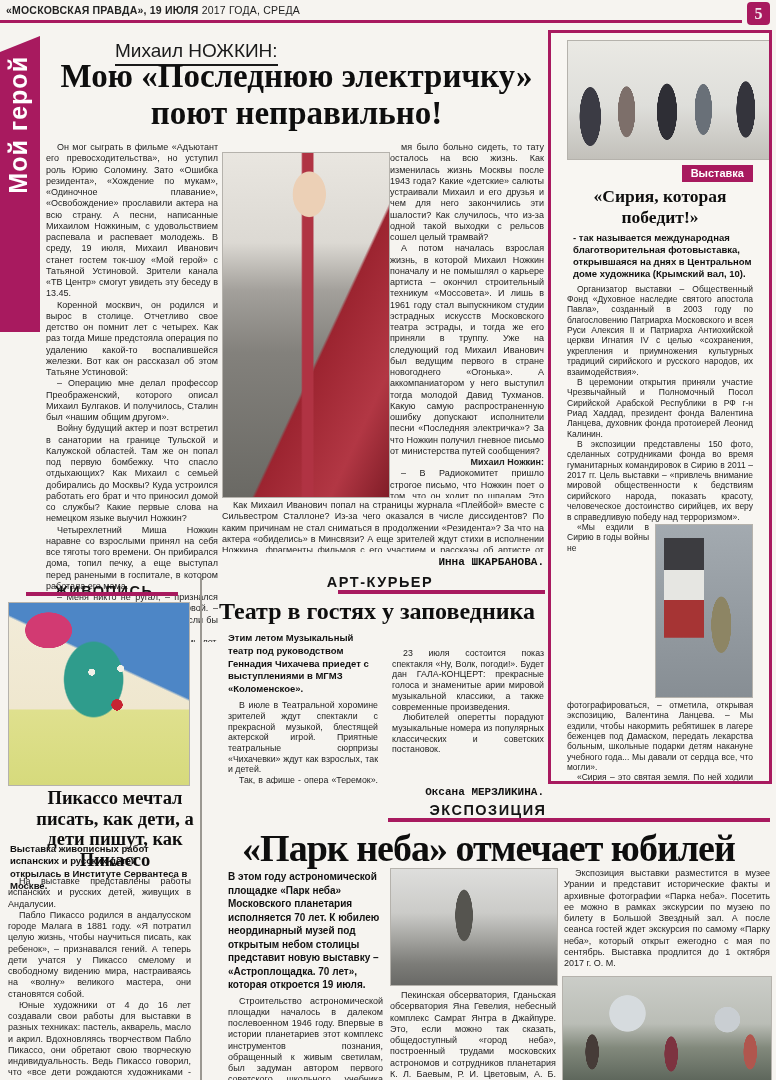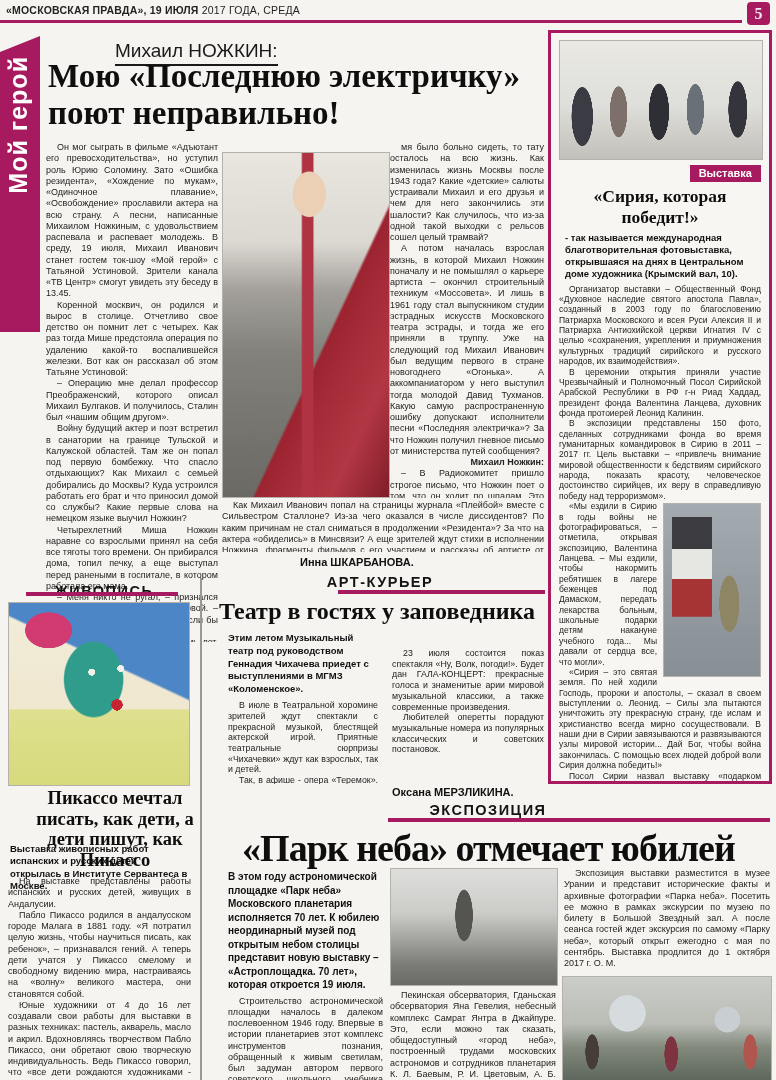--- a/index.html
+++ b/index.html
@@ -17,21 +17,21 @@
 
   
   .rubric-banner{left:0;top:36px;width:40px;height:296px;background:#a81a5f;
                  clip-path:polygon(0 16px,100% 0,100% 100%,0 100%);}
   .rubric-banner span{position:absolute;left:4px;top:20px;writing-mode:vertical-rl;transform:rotate(180deg);
                  color:#fff;font-weight:bold;font-size:25px;letter-spacing:1px;}
 
   
   .bp{font-size:9px;line-height:1.25;text-align:justify;text-indent:11px;margin:0;color:#222;}
   .lead{font-size:9.5px;line-height:1.3;font-weight:bold;margin:0 0 4px 0;color:#111;}
-  .byline{font-family:Liberation Sans, sans-serif;font-weight:bold;font-size:11px;text-align:left;color:#111;}
+  .byline{font-family:Liberation Mono, monospace;font-weight:bold;font-size:11px;text-align:right;color:#111;}
   .serif-head{font-family:"Liberation Serif",serif;font-weight:bold;color:#0e0e0e;}
   .clip{overflow:hidden;}
 
   .rubric-head{font-weight:bold;font-size:14.5px;letter-spacing:1.5px;text-align:center;color:#141414;}
   .rubric-bar{height:4px;background:#a81a5f;}
 
   
   .photo{border:1px solid #b5b2ac;background-repeat:no-repeat;background-size:100% 100%;}
   .ph-syria-group{background-color:#dddcd6;background-image:
      radial-gradient(ellipse 16px 44px at 11% 64%, #3b3b44 66%, rgba(0,0,0,0) 68%),
@@ -64,31 +64,31 @@
   .ph-park-color{background-color:#b9bcb5;background-image:
      radial-gradient(circle 27px at 31% 35%, #d6dbde 66%, rgba(0,0,0,0) 69%),
      radial-gradient(circle 19px at 79% 41%, #c9ced2 66%, rgba(0,0,0,0) 69%),
      radial-gradient(ellipse 10px 26px at 14% 72%, #463c38 66%, rgba(0,0,0,0) 69%),
      radial-gradient(ellipse 10px 26px at 52% 74%, #7d3340 66%, rgba(0,0,0,0) 69%),
      radial-gradient(ellipse 10px 26px at 90% 72%, #b0564e 66%, rgba(0,0,0,0) 69%),
      linear-gradient(180deg,#cbcdc8 0%,#babdb6 45%,#82897c 68%,#5d665b 100%);}
 
   
   .kicker{left:115px;top:40px;font-size:19px;color:#1a1a1a;border-bottom:2px solid #1a1a1a;padding-bottom:2px;}
-  .main-headline{left:48px;top:58px;width:497px;font-size:33px;line-height:1.12;}
+  .main-headline{left:48px;top:58px;width:497px;font-size:33px;line-height:1.12;text-align:center;}
   .main-col1{left:46px;top:142px;width:172px;height:500px;}
   .main-photo{left:222px;top:152px;width:166px;height:344px;}
   .main-col3{left:390px;top:142px;width:154px;height:356px;}
   .main-wide{left:222px;top:500px;width:322px;height:52px;}
   .main-byline{left:300px;top:556px;width:244px;}
   .speaker{font-weight:bold;text-align:right;text-indent:0;}
 
   
   .syria-box{left:548px;top:30px;width:224px;height:754px;border:3px solid #a81a5f;background:#f8f6f2;
-             box-sizing:border-box;padding:7px 8px;overflow:hidden;}
+             box-sizing:border-box;padding:7px 16px;overflow:hidden;}
   .syr-photo{width:202px;height:118px;margin:0 auto;}
   .syr-tag{margin:5px 0 4px auto;width:fit-content;background:#a81a5f;color:#fff;font-weight:bold;
            font-size:11px;padding:2px 9px 3px;}
   .syr-head{font-size:17.5px;text-align:center;margin:1px 0 4px;}
   .syr-lead{font-size:9.5px;line-height:1.28;font-weight:bold;margin:0 0 3px 6px;color:#111;}
   .syr-p{font-size:8.5px;line-height:1.22;text-align:justify;text-indent:10px;margin:0;color:#222;}
   .syr-boyph{float:right;width:96px;height:172px;margin:2px 0 2px 6px;}
 
   
   .pic-rubric{left:14px;top:583px;width:180px;}

